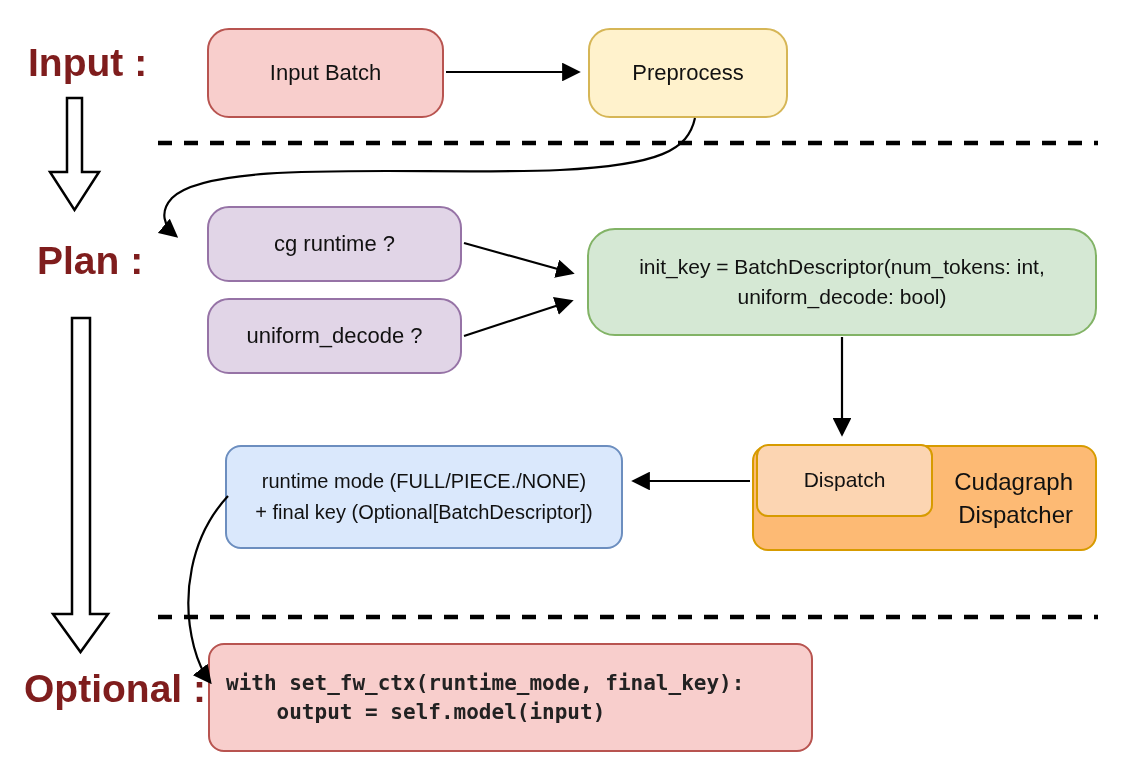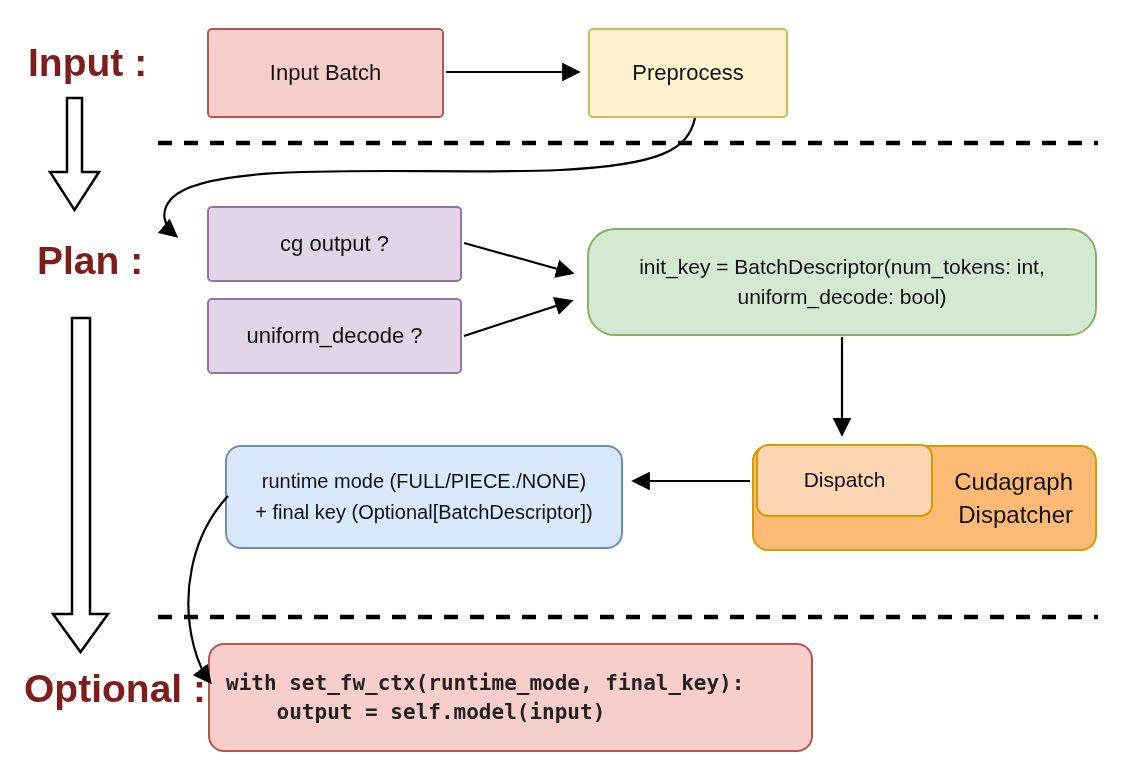--- a/index.html
+++ b/index.html
@@ -7,21 +7,21 @@
     position:relative;width:1142px;height:770px;background:#ffffff;overflow:hidden;
     font-family:"Liberation Sans",sans-serif;color:#111;
   }
   .layer{position:absolute;left:0;top:0;width:1142px;height:770px;pointer-events:none;z-index:5;}
   .section-label{
     position:absolute;font-weight:bold;font-size:39px;color:#7f1d1d;white-space:nowrap;z-index:2;
   }
   .node{
     position:absolute;box-sizing:border-box;display:flex;flex-direction:column;
     align-items:center;justify-content:center;text-align:center;z-index:1;
-    border-width:2px;border-style:solid;border-radius:5px;line-height:1.35;
+    border-width:2px;border-style:solid;border-radius:22px;line-height:1.35;
   }
   .node span{display:block;white-space:nowrap;}
   .pink   {background:#f8cecc;border-color:#b85450;}
   .yellow {background:#fff2cc;border-color:#d6b656;}
   .purple {background:#e1d5e7;border-color:#9673a6;}
   .green  {background:#d5e8d4;border-color:#82b366;}
   .blue   {background:#dae8fc;border-color:#6c8ebf;}
   .orange {background:#fdba74;border-color:#d79b00;}
   .peach  {background:#fcd5b2;border-color:#d79b00;}
 
@@ -50,21 +50,21 @@
 
   <div class="node pink" id="node-input-batch">
     <span>Input Batch</span>
   </div>
 
   <div class="node yellow" id="node-preprocess">
     <span>Preprocess</span>
   </div>
 
   <div class="node purple" id="node-cg-padding">
-    <span>cg output ?</span>
+    <span>cg runtime ?</span>
   </div>
 
   <div class="node purple" id="node-uniform-decode">
     <span>uniform_decode ?</span>
   </div>
 
   <div class="node green" id="node-init-key">
     <span>init_key = BatchDescriptor(num_tokens: int,</span>
     <span>uniform_decode: bool)</span>
   </div>

